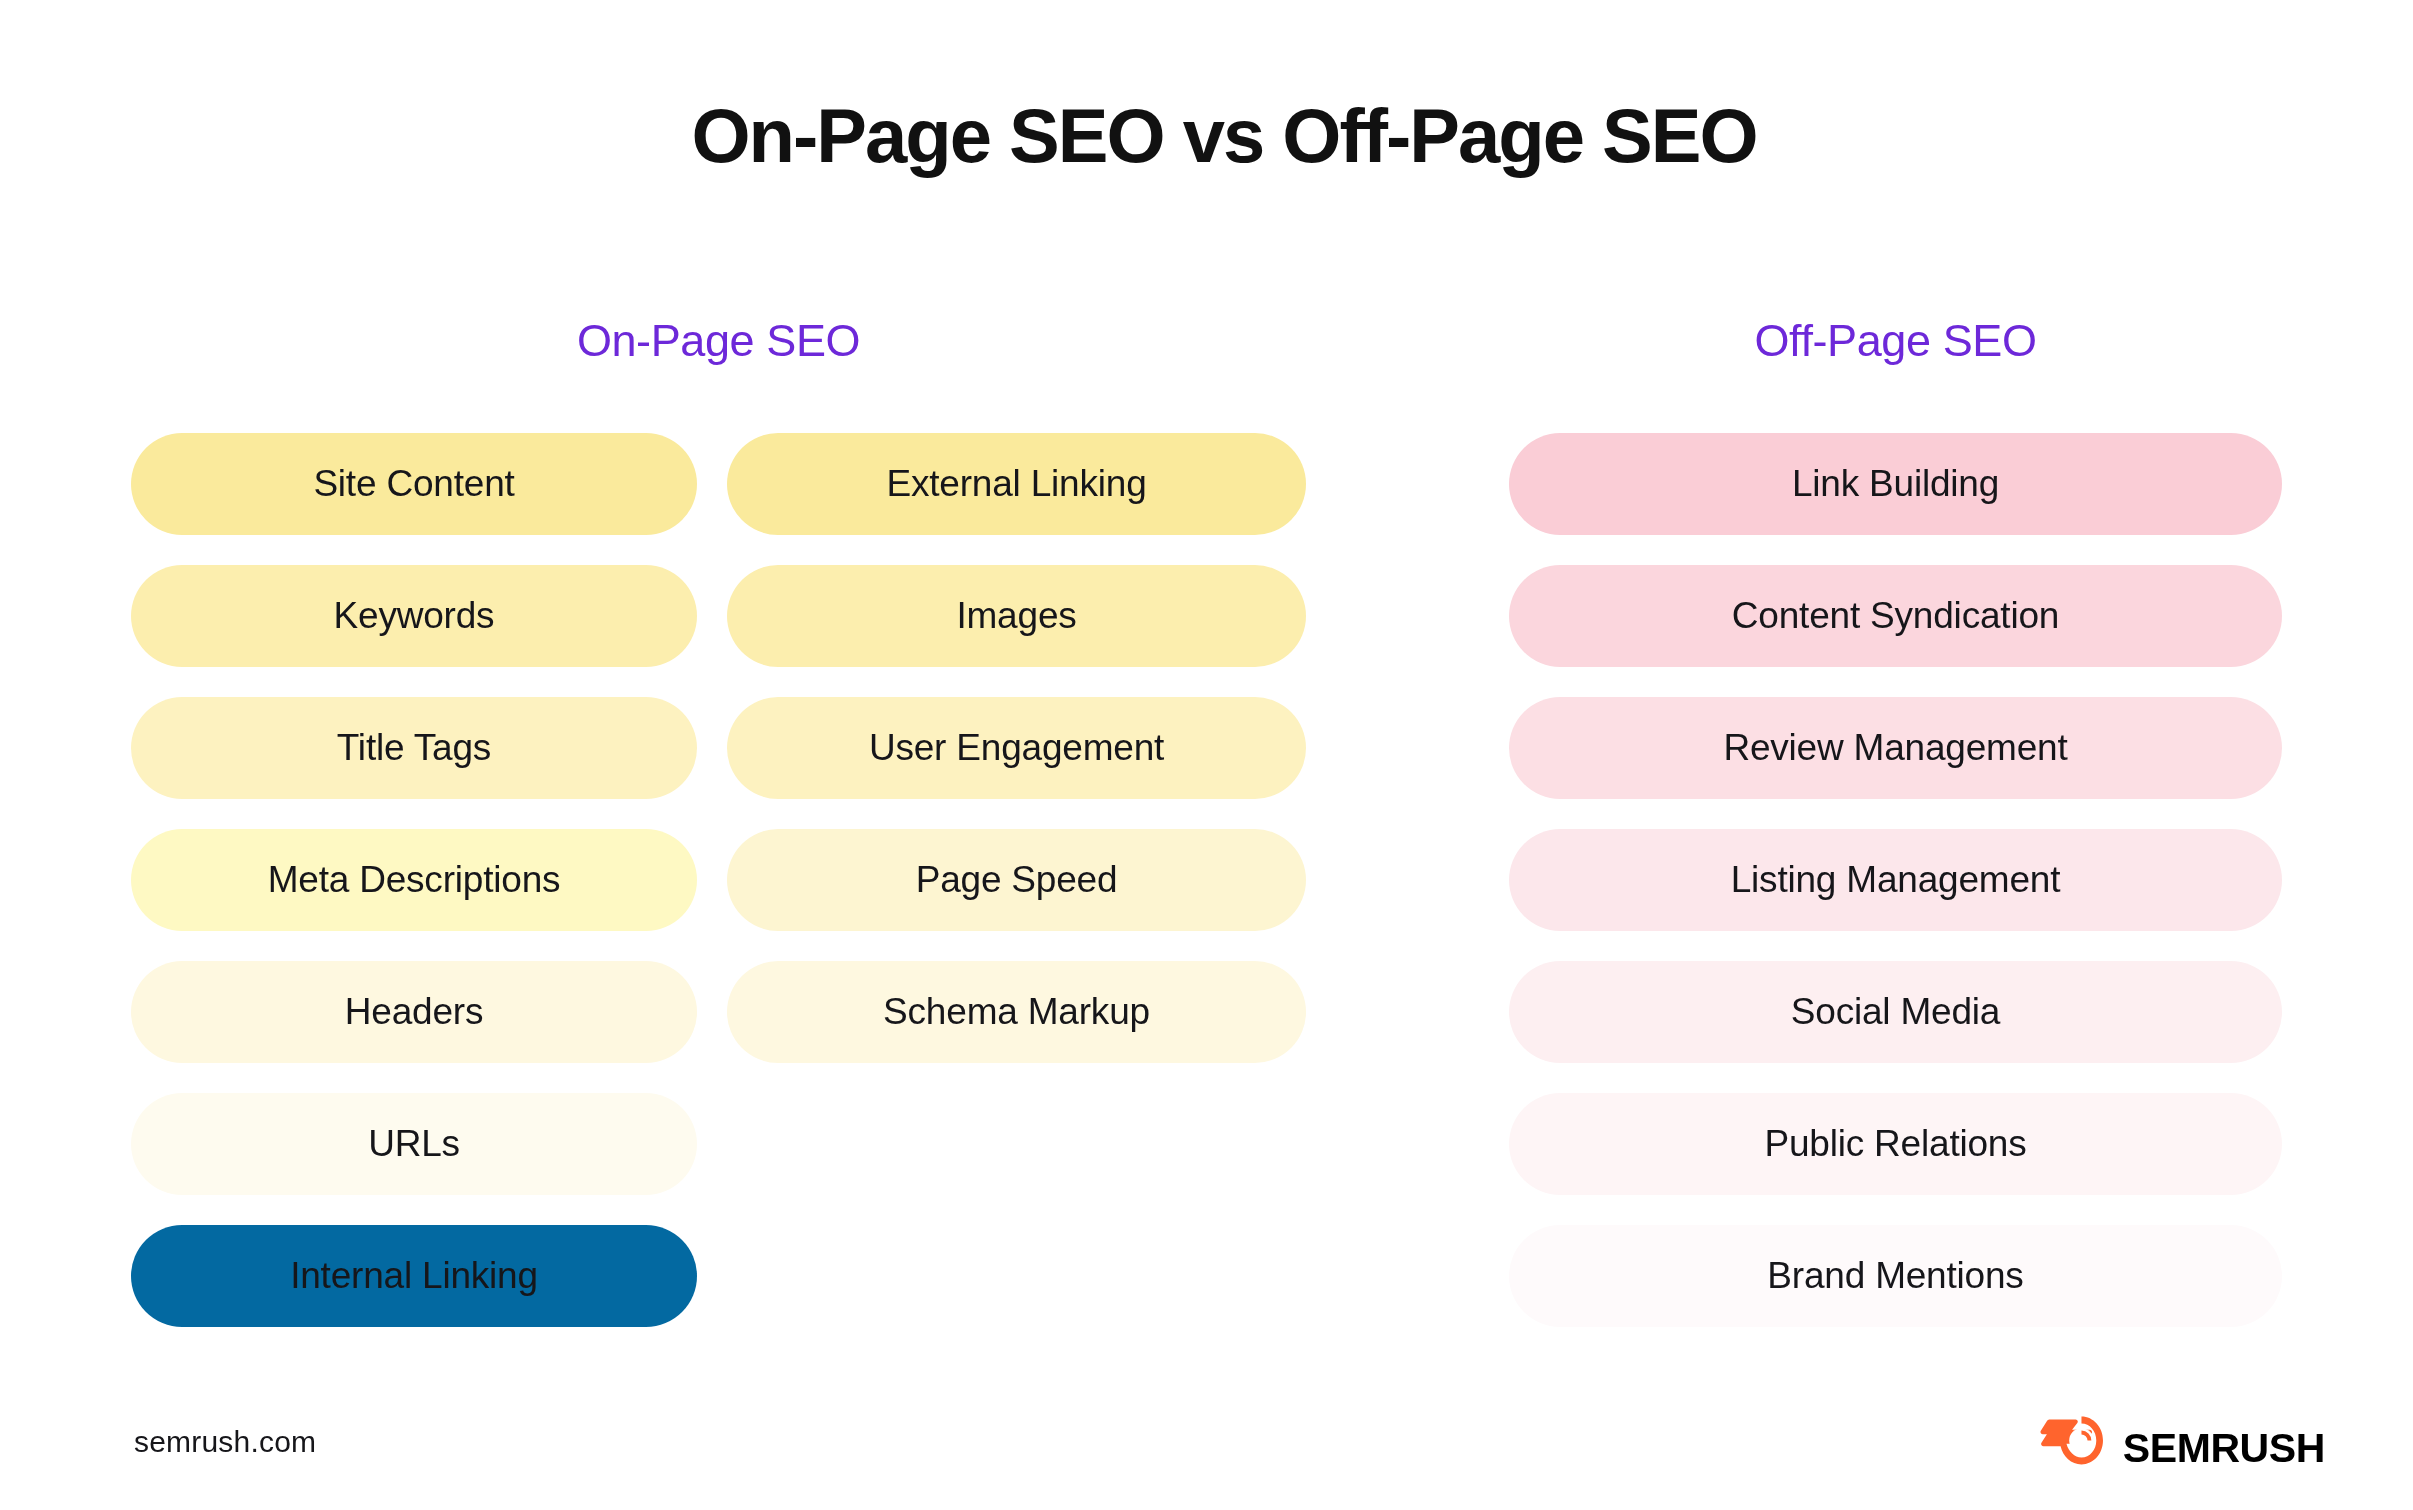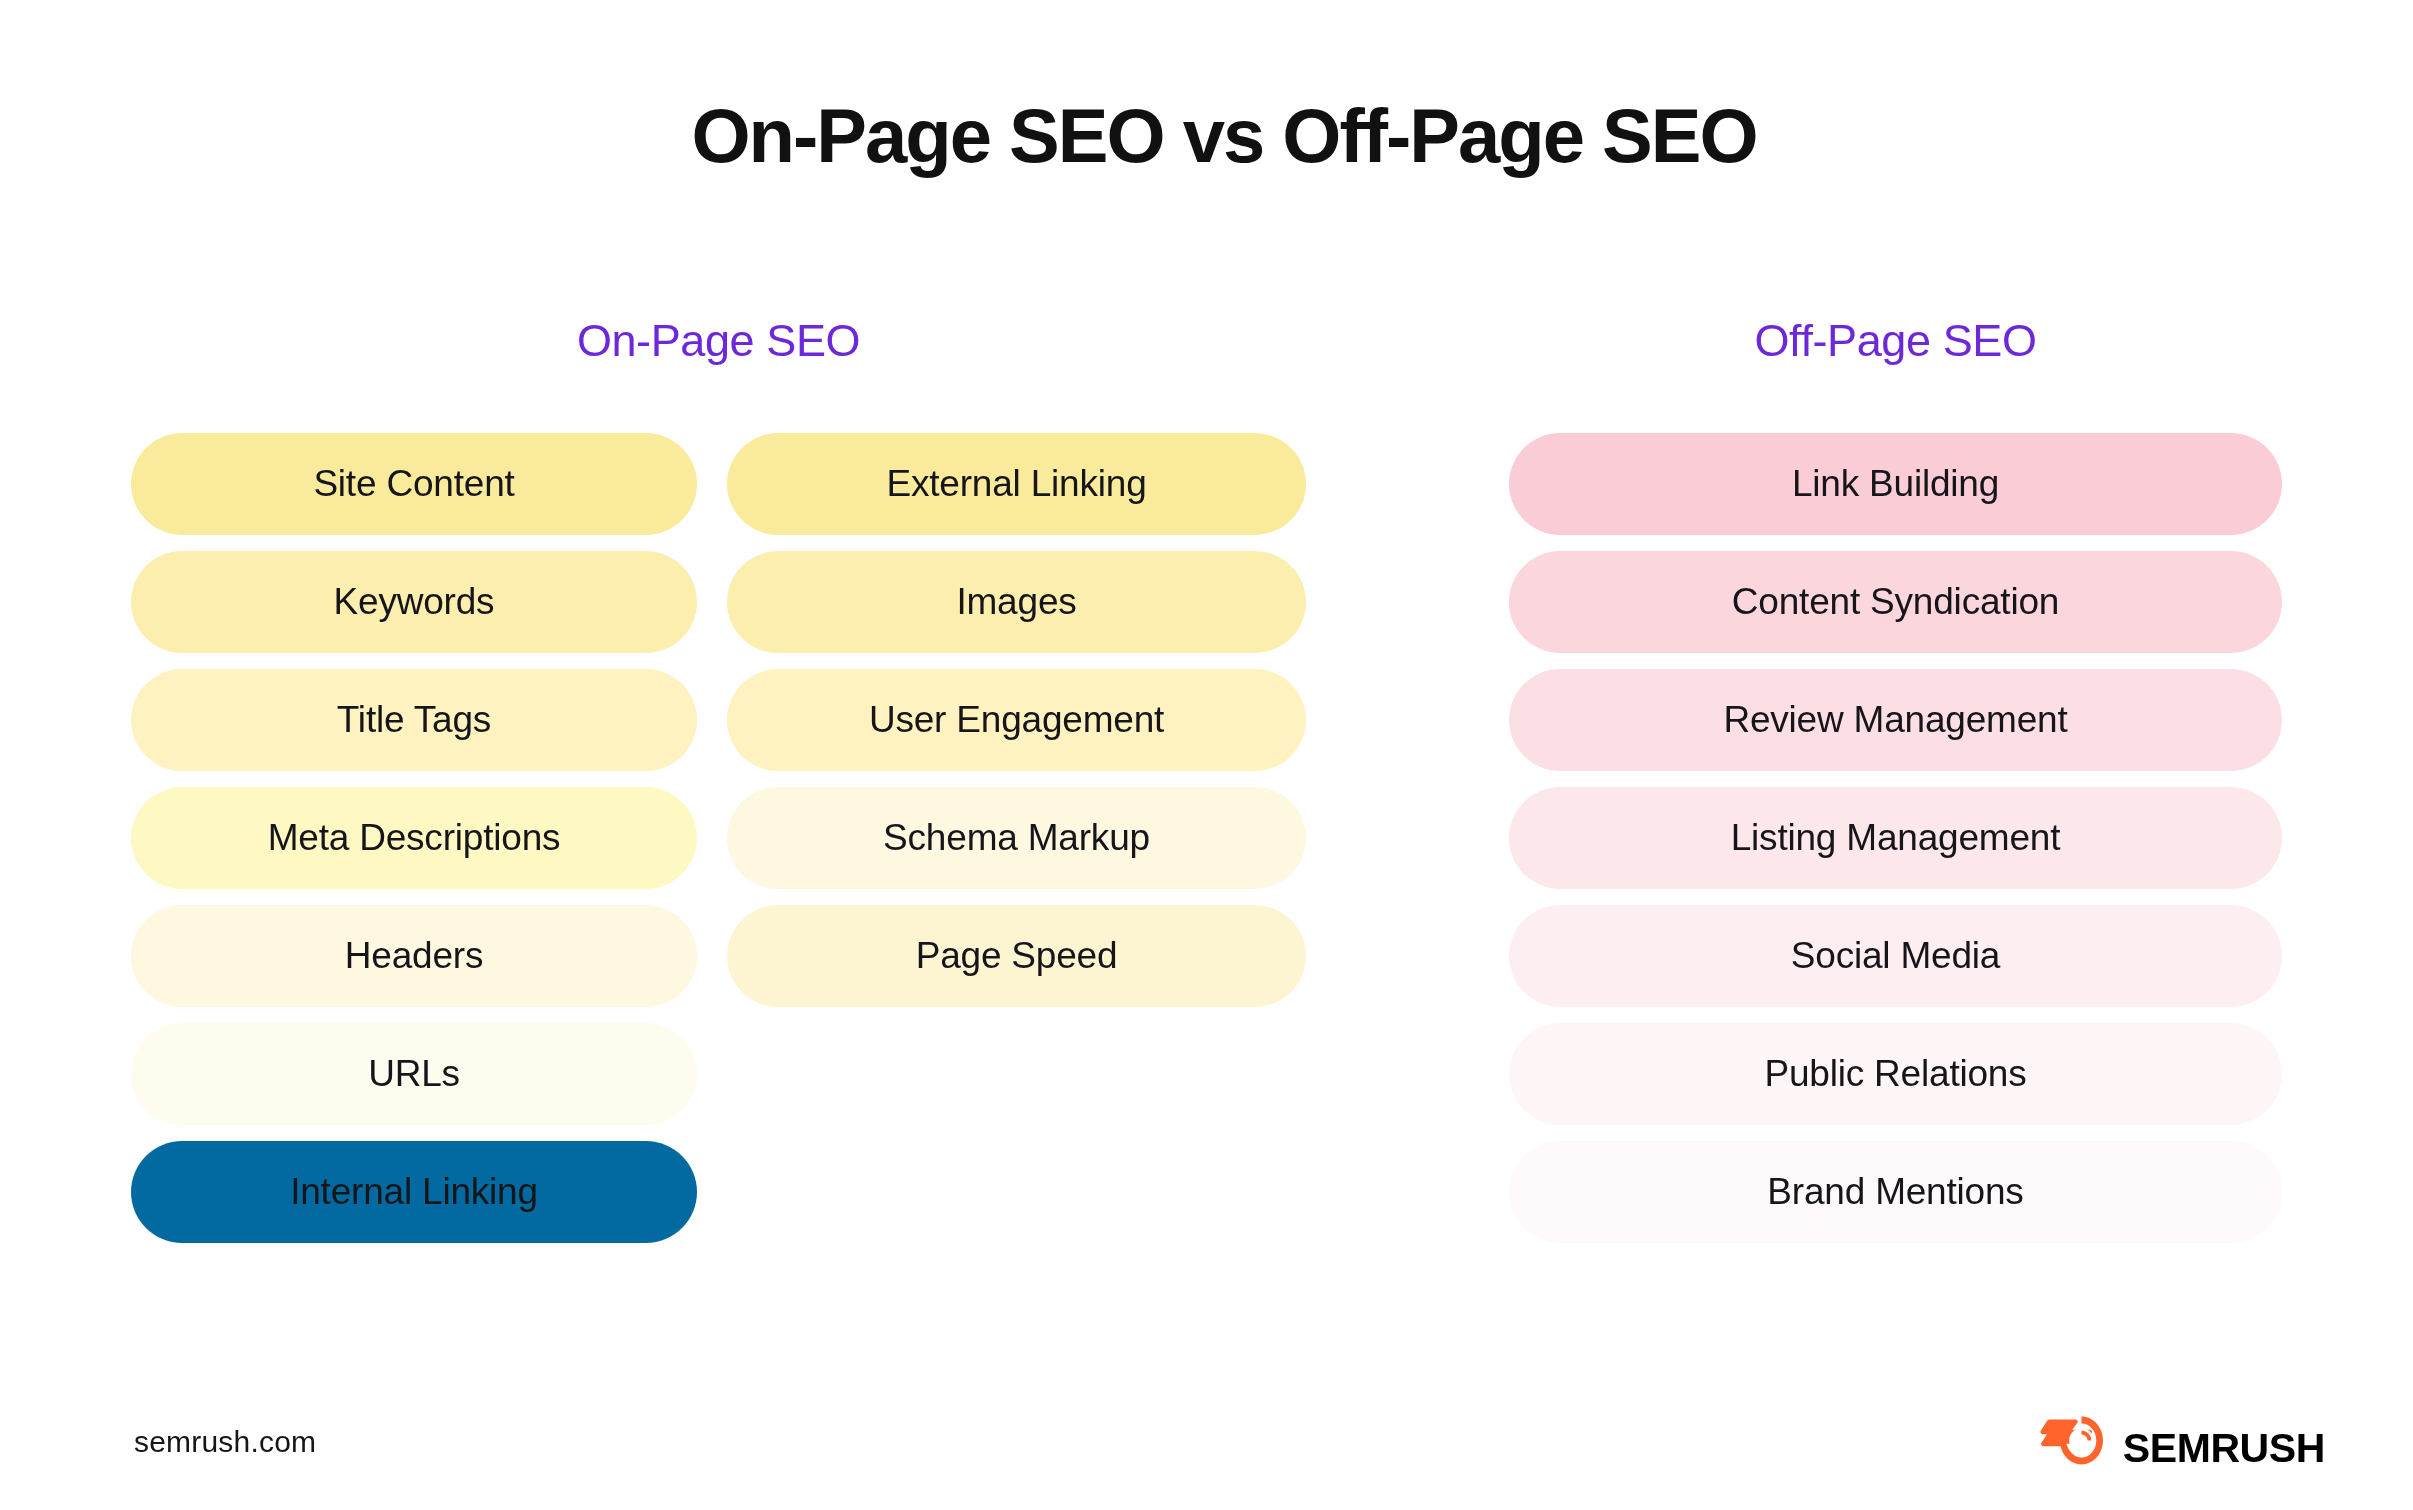--- a/index.html
+++ b/index.html
@@ -46,21 +46,21 @@
     white-space: nowrap;
   }
   #heading-onpage  { top: 315px; left: 131px;  width: 1175px; }
   #heading-offpage { top: 315px; left: 1509px; width: 773px;  }
 
   
   .pill-col {
     position: absolute;
     display: flex;
     flex-direction: column;
-    gap: 16px;
+    gap: 30px;
   }
   #col-onpage-a  { top: 433px; left: 131px;  width: 566px; }
   #col-onpage-b  { top: 433px; left: 727px;  width: 579px; }
   #col-offpage   { top: 433px; left: 1509px; width: 773px; }
 
   .pill {
     height: 102px;
     border-radius: 51px;
     display: flex;
     align-items: center;
@@ -138,25 +138,25 @@
   <div class="pill-col" id="col-onpage-b">
       <div class="pill" style="background: rgb(250, 234, 156);">
         <span>External Linking</span>
       </div>
       <div class="pill" style="background: rgb(252, 238, 174);">
         <span>Images</span>
       </div>
       <div class="pill" style="background: rgb(253, 242, 192);">
         <span>User Engagement</span>
       </div>
+      <div class="pill" style="background: rgb(253, 245, 209);">
+        <span>Page Speed</span>
+      </div>
       <div class="pill" style="background: rgb(254, 248, 224);">
         <span>Schema Markup</span>
-      </div>
-      <div class="pill" style="background: rgb(253, 245, 209);">
-        <span>Page Speed</span>
       </div>
     </div>
 
   <div class="pill-col" id="col-offpage">
       <div class="pill" style="background: rgb(250, 205, 214);">
         <span>Link Building</span>
       </div>
       <div class="pill" style="background: rgb(251, 214, 221);">
         <span>Content Syndication</span>
       </div>

